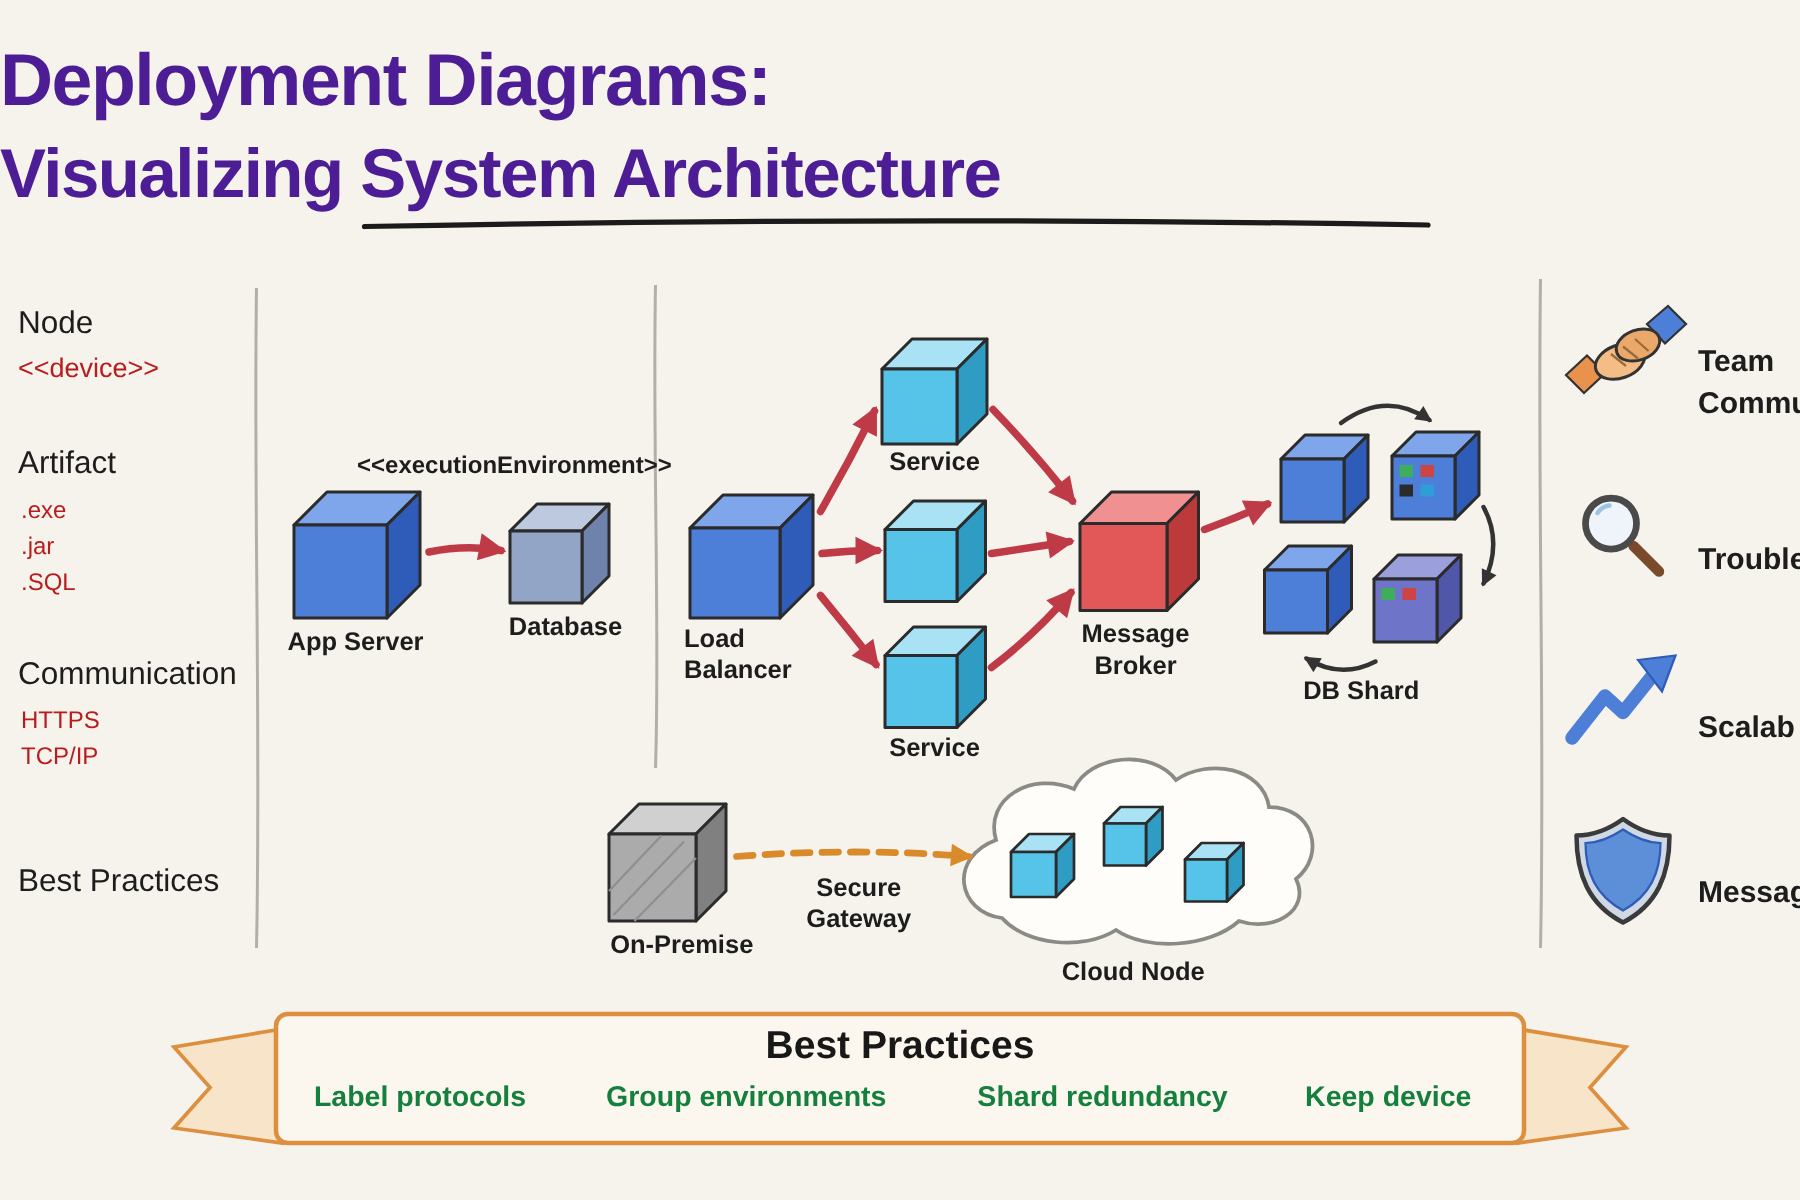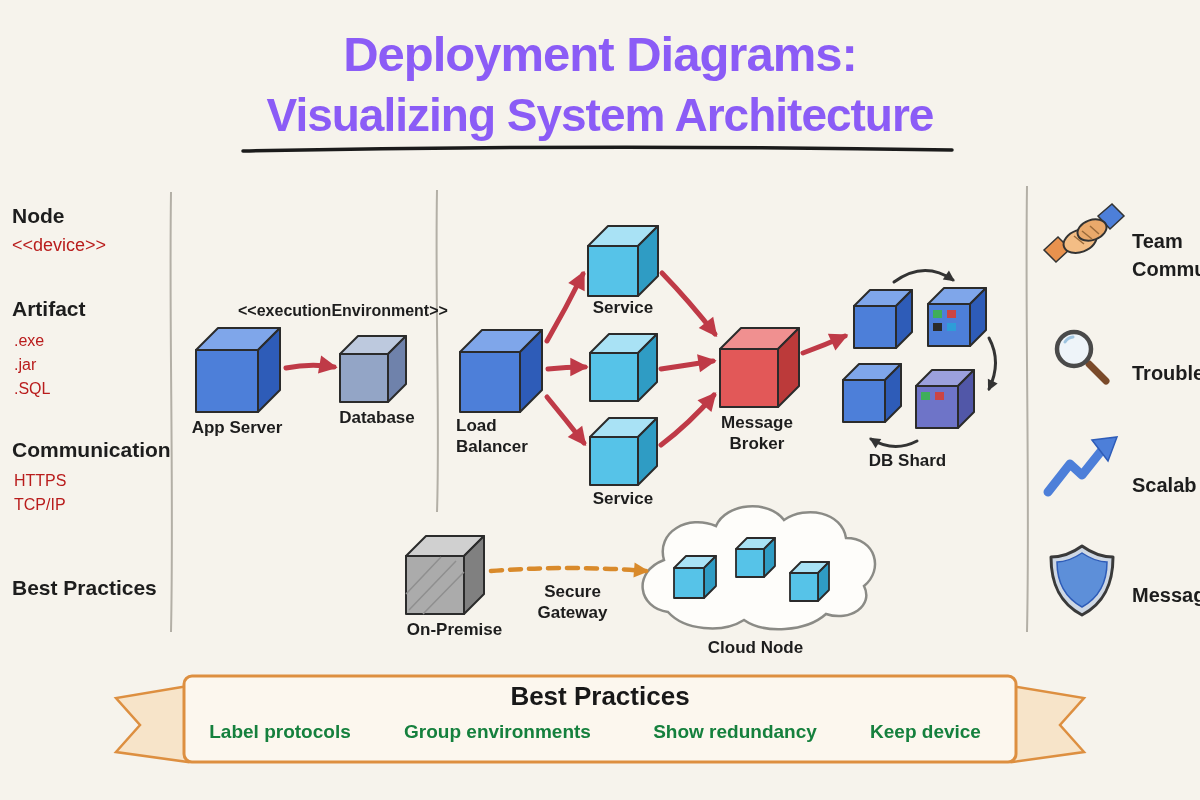--- a/index.html
+++ b/index.html
@@ -1,23 +1,23 @@
 <!DOCTYPE html>
 <html><head>
 <meta charset="utf-8">
 <style>
   html,body{margin:0;padding:0;background:#e9e6df;}
   .canvas{position:relative;width:1200px;height:800px;overflow:hidden;background:#f6f3ec;
           font-family:"Liberation Sans",sans-serif;color:#1d1d1d;}
   .art{position:absolute;left:0;top:0;}
   .label{position:absolute;}
-  .title-line{position:absolute;left:0;right:0;text-align:center;font-weight:bold;color:#8b5cf6;letter-spacing:-1px;}
+  .title-line{position:absolute;left:0;right:0;text-align:left;font-weight:bold;color:#4c1d95;letter-spacing:-1px;}
   .t1{top:26px;font-size:49px;}
   .t2{top:88px;font-size:46px;}
-  .legend-h{font-size:21px;font-weight:bold;}
+  .legend-h{font-size:21px;font-weight:normal;}
   .legend-i{font-size:16px;font-weight:normal;color:#b91c1c;text-align:center;}
   .node-label{font-size:17px;font-weight:bold;text-align:center;line-height:21px;}
   .rail-label{font-size:20px;font-weight:bold;line-height:28px;width:68px;overflow:hidden;white-space:nowrap;margin-top:12px;}
   .ribbon-title{position:absolute;left:184px;width:832px;top:681px;text-align:center;font-size:26px;font-weight:bold;color:#181818;}
   .ribbon-item{position:absolute;top:721px;font-size:19px;font-weight:bold;color:#15803d;text-align:center;}
 </style>
 </head>
 <body>
 
 <div class="canvas">
@@ -212,16 +212,16 @@
     <div>Team</div>
     <div>Commu</div>
   </div>
   <div class="label rail-label" style="left:1132px;top:347px;">Trouble</div>
   <div class="label rail-label" style="left:1132px;top:459px;">Scalab</div>
   <div class="label rail-label" style="left:1132px;top:569px;">Message</div>
 
   <div class="ribbon-title">Best Practices</div>
   <div class="ribbon-item" style="left:195px;width:170px;">Label protocols</div>
   <div class="ribbon-item" style="left:390px;width:215px;">Group environments</div>
-  <div class="ribbon-item" style="left:640px;width:190px;">Show redundancy</div>
+  <div class="ribbon-item" style="left:640px;width:190px;">Shard redundancy</div>
   <div class="ribbon-item" style="left:843px;width:165px;">Keep device</div>
 
 </div>
 
 </body></html>

